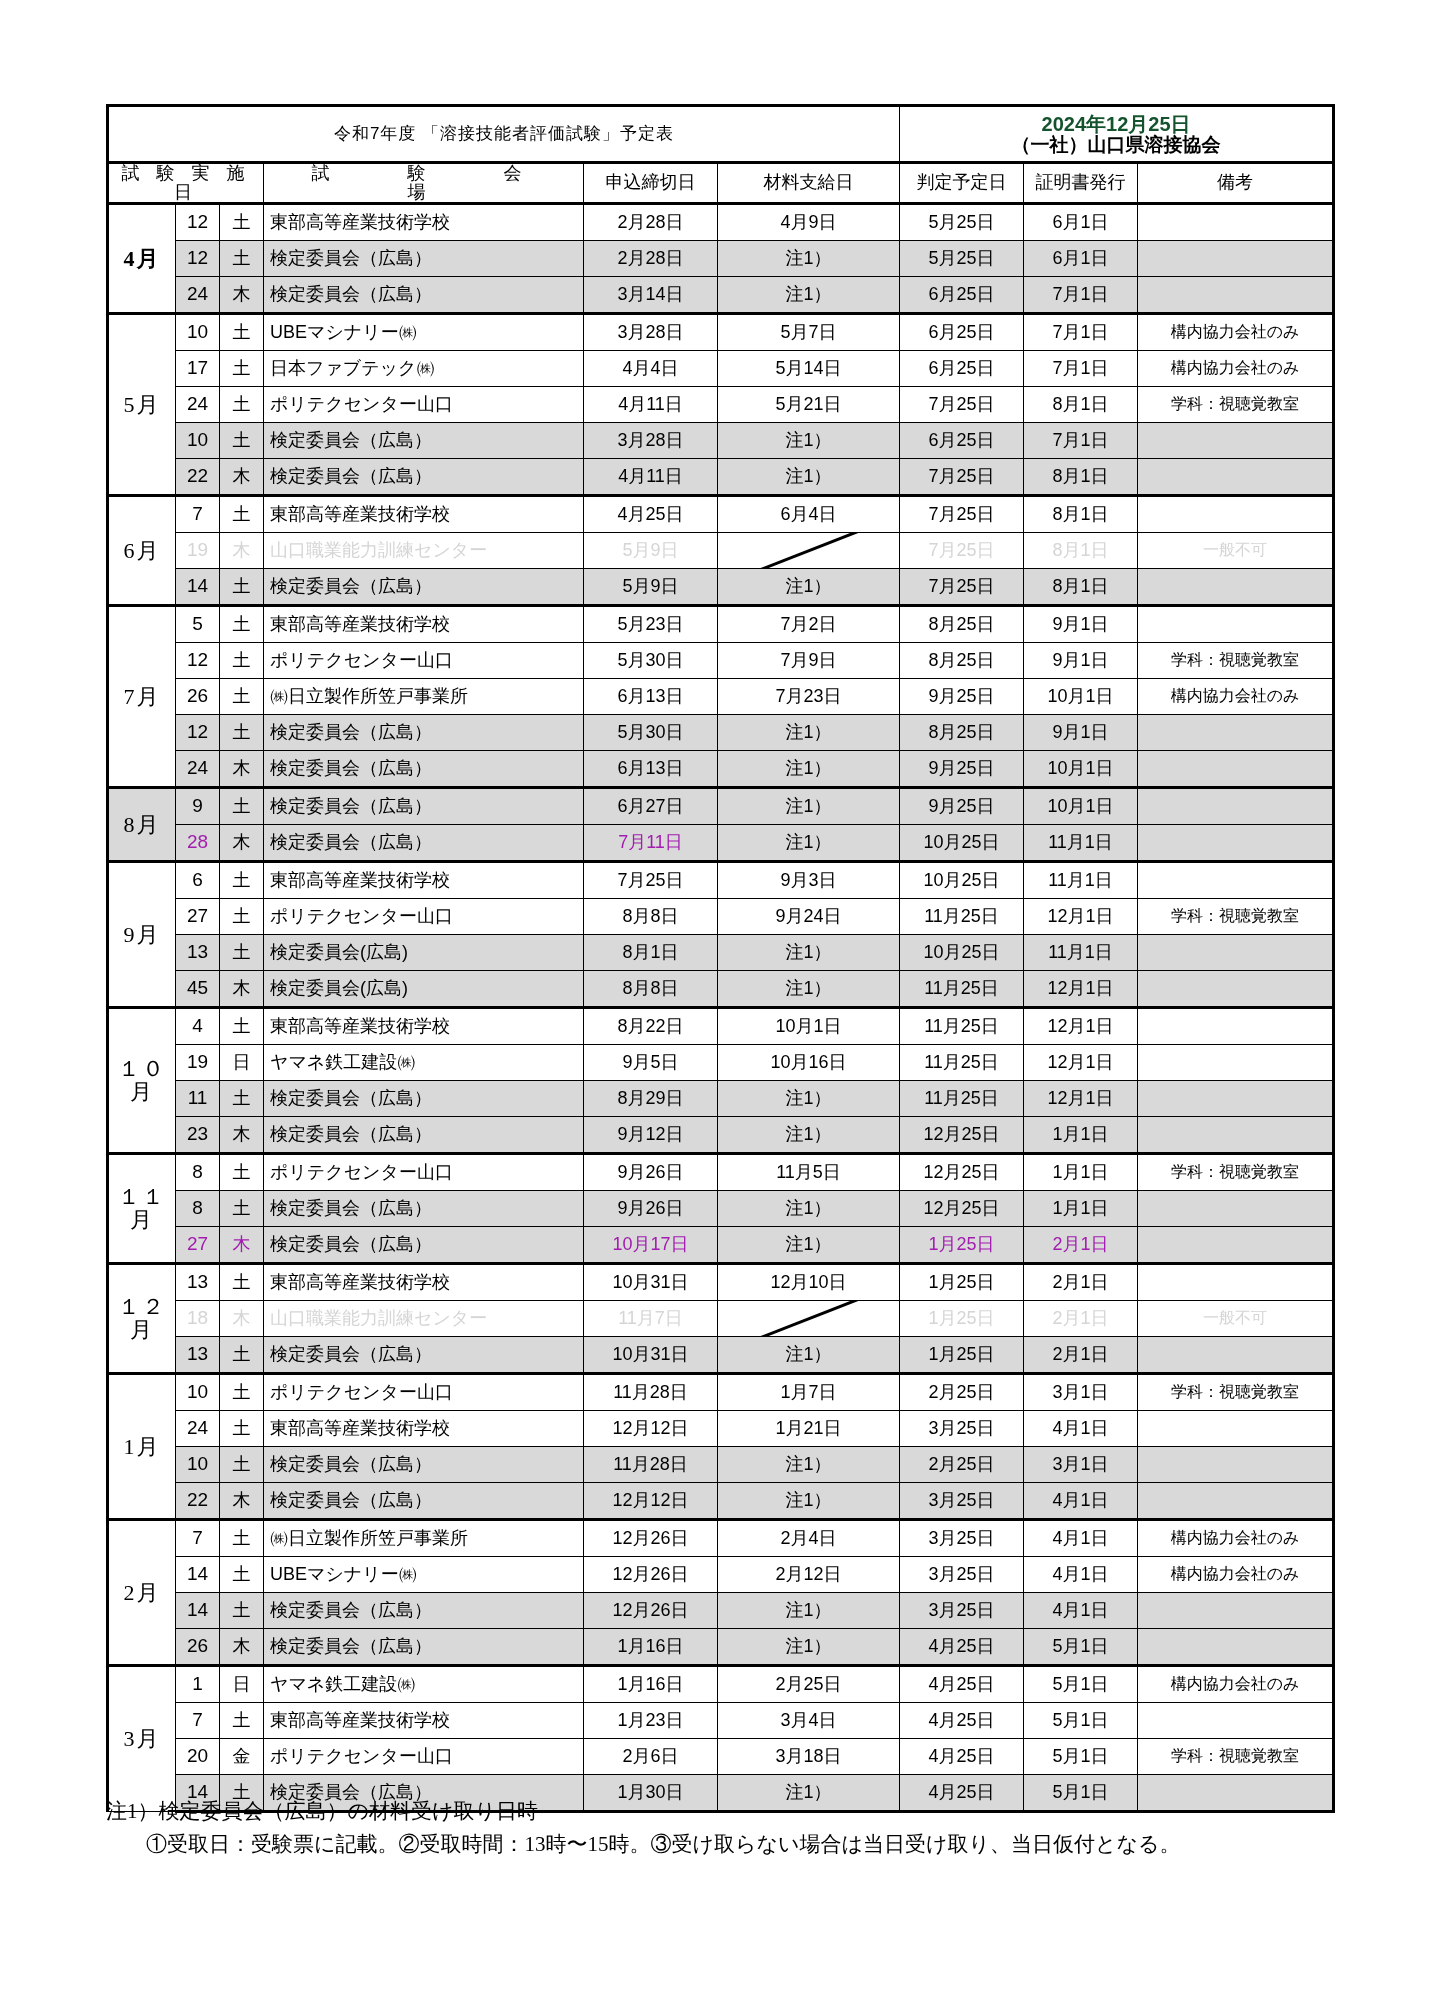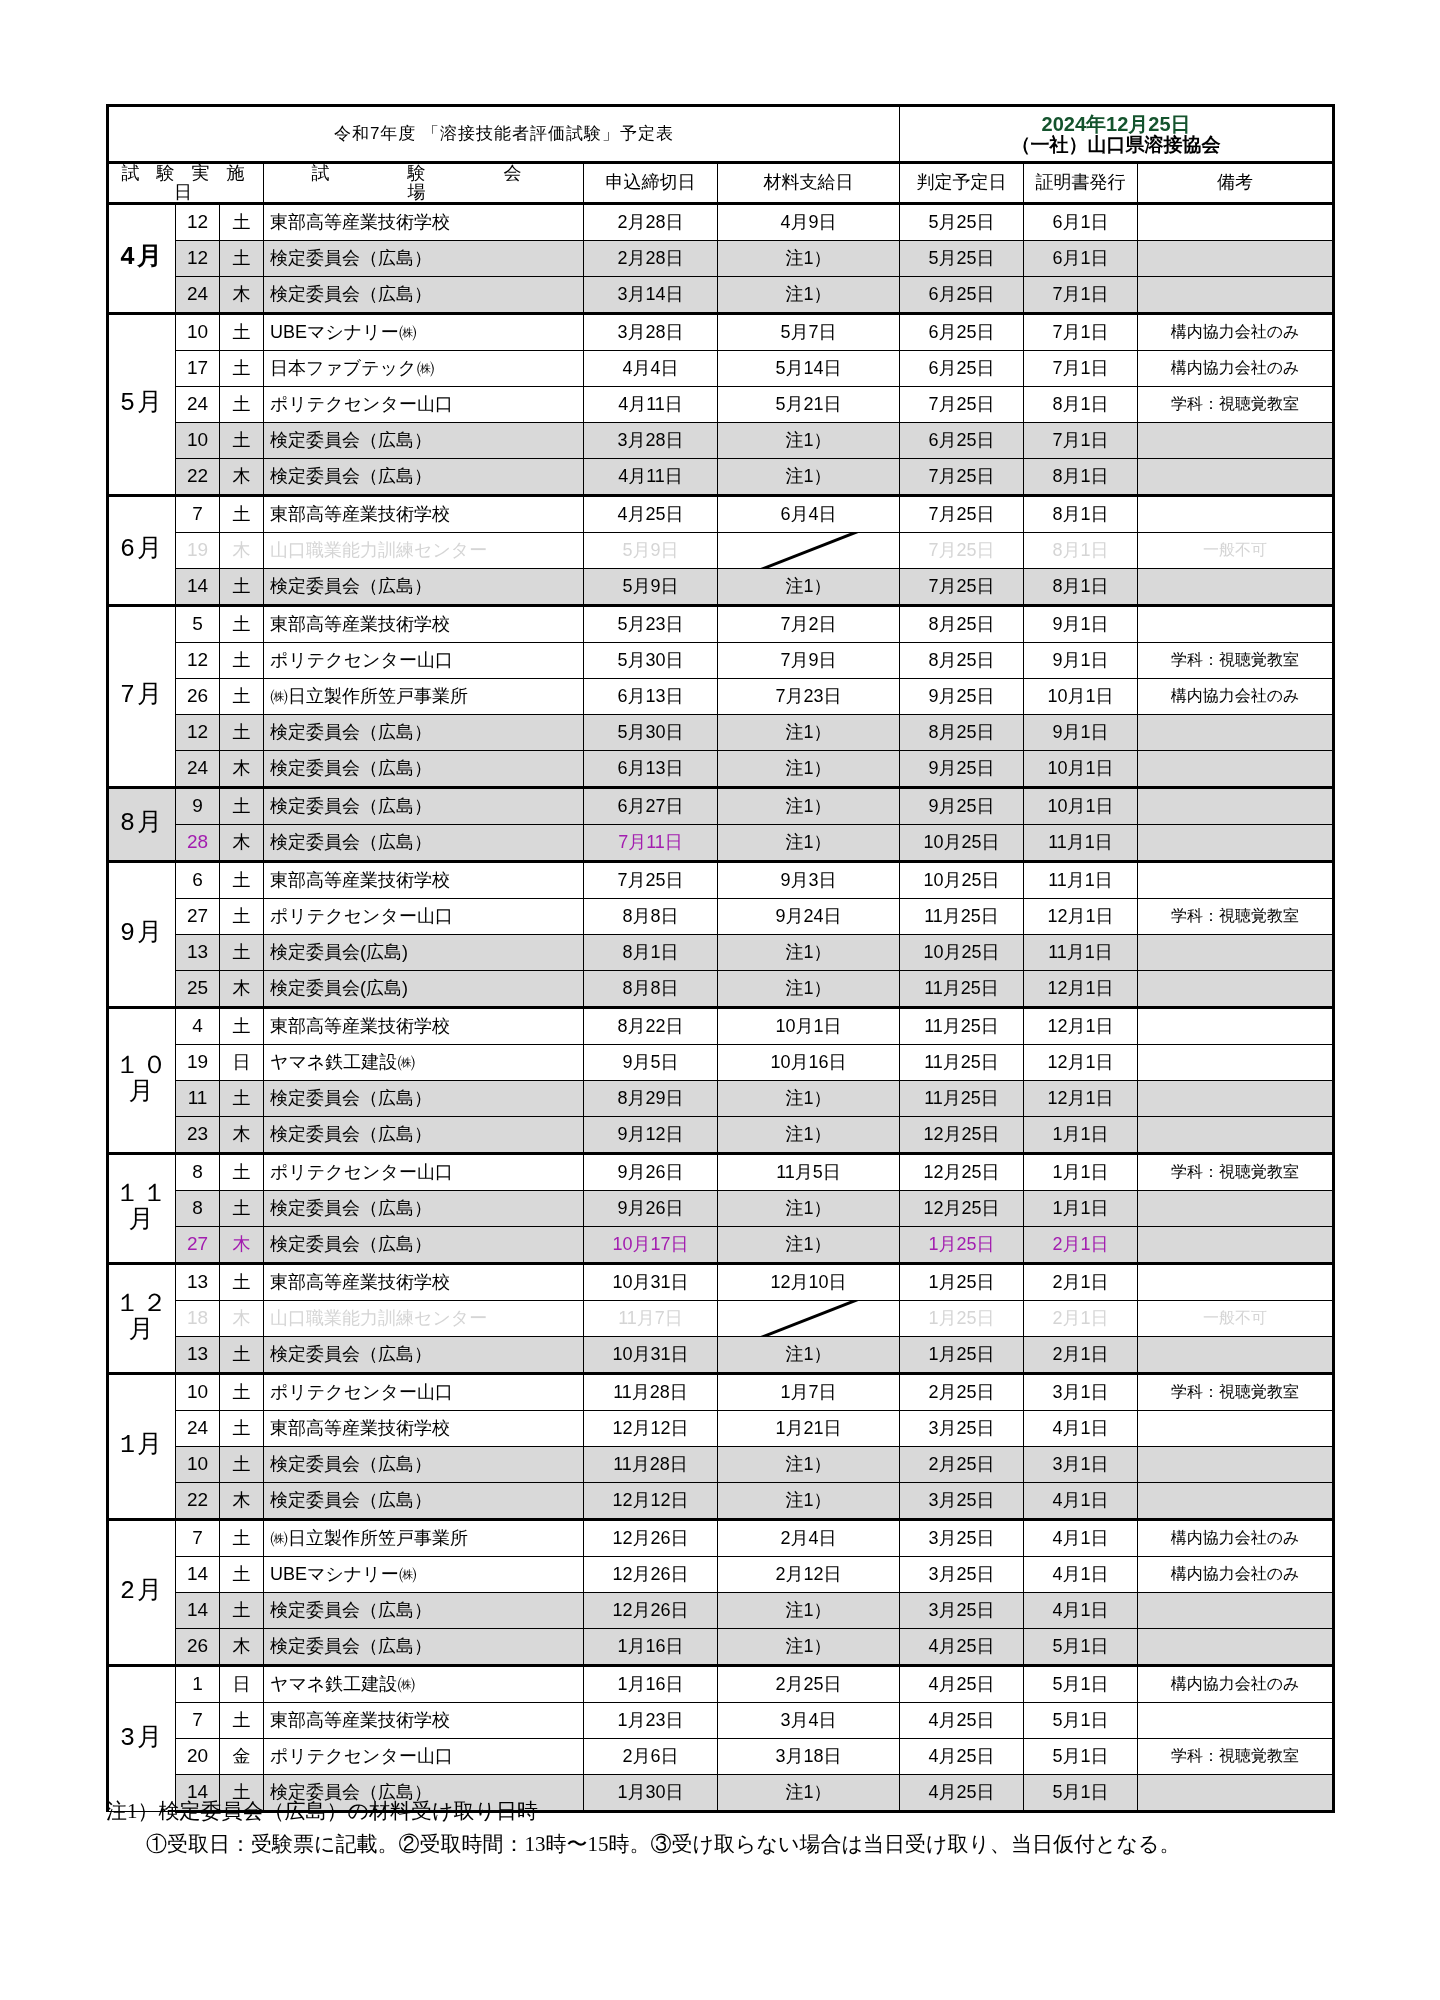--- a/index.html
+++ b/index.html
@@ -83,25 +83,25 @@
     font-family: "Liberation Sans", "DejaVu Sans", sans-serif;
     border-top: 3px solid #000;
     border-bottom: 3px solid #000;
   }
   .hdr .spaced { letter-spacing: 6px; }
   .hdr .spaced-wide { letter-spacing: 14px; }
 
   
   .sheet tbody.mgrp td { height: 35px; }
   td.month {
-    font-size: 25px;
+    font-size: 22px;
     letter-spacing: 2px;
     border-left: 3px solid #000;
     border-right: 1px solid #000;
-    font-family: Liberation Mono, monospace;
+    font-family: Liberation Serif, serif;
   }
   td.month.bold { font-weight: bold; }
 
   td.day   { font-size: 19px; font-family: "Liberation Sans","DejaVu Sans",sans-serif; }
   td.dow   { font-size: 18px; font-family: "Liberation Sans","DejaVu Sans",sans-serif; }
   td.venue {
     text-align: left;
     padding-left: 6px;
     font-size: 18px;
     font-family: "Liberation Sans", "DejaVu Sans", sans-serif;
@@ -429,21 +429,21 @@
           <td class="day">13</td>
           <td class="dow">土</td>
           <td class="venue">検定委員会(広島)</td>
           <td class="dt">8月1日</td>
           <td class="dt">注1）</td>
           <td class="dt">10月25日</td>
           <td class="dt">11月1日</td>
           <td class="note col-last"></td>
         </tr>
         <tr class="shaded">
-          <td class="day">25</td>
+          <td class="day">45</td>
           <td class="dow">木</td>
           <td class="venue">検定委員会(広島)</td>
           <td class="dt bold">8月8日</td>
           <td class="dt">注1）</td>
           <td class="dt bold">11月25日</td>
           <td class="dt bold">12月1日</td>
           <td class="note col-last"></td>
         </tr>
       </tbody>
       <tbody class="mgrp">

